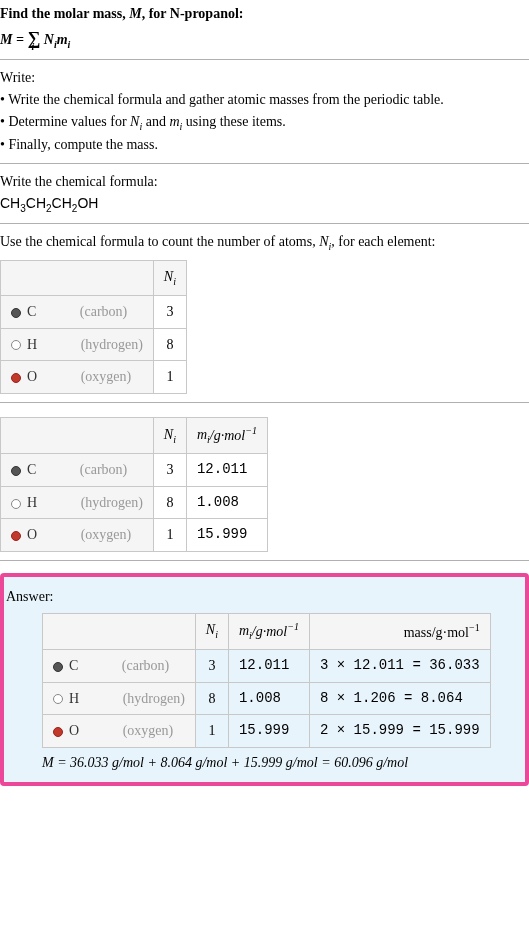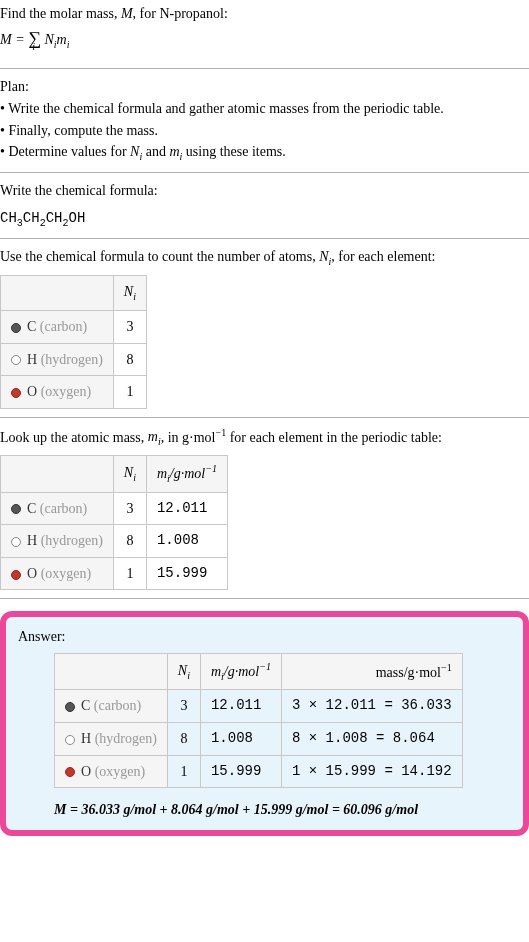--- a/index.html
+++ b/index.html
@@ -17,32 +17,33 @@
       line-height: 1.4;
     }
     .section {
       border-bottom: 1px solid #b0b0b0;
       padding: 8px 0;
     }
     .section:last-child {
       border-bottom: none;
     }
     .intro {
-      padding: 4px 0 17px 0;
+      padding: 4px 0 8px 0;
+      font-weight: bold;
     }
     .formula {
       font-style: italic;
       margin-top: 2px;
     }
     .plan-text {
       margin-top: 2px;
     }
     .chemical-formula {
-      font-family: Liberation Mono, monospace;
-      margin-top: 8px;
+      font-family: Liberation Sans, sans-serif;
+      margin-top: 2px;
     }
     .sub {
       font-size: 10px;
       vertical-align: sub;
     }
     .sup {
       font-size: 10px;
       vertical-align: super;
     }
     table {
@@ -88,39 +89,39 @@
     .dot-o {
       background: #c0392b;
       border: 1px solid #922;
     }
     .elem-sym {
       color: #333;
       font-weight: normal;
     }
     .elem-name {
       color: #999;
+      margin-left: 40px;
     }
     .answer-box {
       background: #e8f4fb;
-      border: 6px solid #ec4899;
-      border-radius: 12px;
-      padding: 10px 12px;
+      border: 4px solid #ec4899;
+      border-radius: 4px;
+      padding: 10px 2px;
       margin-top: 4px;
     }
     .answer-label {
       margin-bottom: 6px;
     }
     .answer-content {
       padding-left: 36px;
     }
     .final-eq {
-      margin-top: 12px;
+      margin-top: 5px;
       font-style: italic;
       font-family: Georgia, serif;
-      font-weight: bold;
     }
     .italic-var {
       font-style: italic;
     }
     .header-cell {
       text-align: right;
       font-style: italic;
     }
     .mass-header {
       text-align: right;
@@ -130,24 +131,24 @@
 <body>
 
 <div class="section intro">
   <div>Find the molar mass, <span class="italic-var">M</span>, for N-propanol:</div>
   <div class="formula">
     <span style="font-style:italic">M</span> = <span style="position:relative; display:inline-block;"><span style="font-size:18px">∑</span><span style="position:absolute; left:4px; top:14px; font-size:10px; font-style:italic">i</span></span> <span style="font-style:italic">N<span class="sub">i</span>m<span class="sub">i</span></span>
   </div>
 </div>
 
 <div class="section">
-  <div>Plan:</div>
+  <div>Write:</div>
   <div class="plan-text">• Write the chemical formula and gather atomic masses from the periodic table.</div>
+  <div class="plan-text">• Determine values for <span class="italic-var">N<span class="sub">i</span></span> and <span class="italic-var">m<span class="sub">i</span></span> using these items.</div>
   <div class="plan-text">• Finally, compute the mass.</div>
-  <div class="plan-text">• Determine values for <span class="italic-var">N<span class="sub">i</span></span> and <span class="italic-var">m<span class="sub">i</span></span> using these items.</div>
 </div>
 
 <div class="section">
   <div>Write the chemical formula:</div>
   <div class="chemical-formula">CH<span class="sub">3</span>CH<span class="sub">2</span>CH<span class="sub">2</span>OH</div>
 </div>
 
 <div class="section">
   <div>Use the chemical formula to count the number of atoms, <span class="italic-var">N<span class="sub">i</span></span>, for each element:</div>
   <table>
@@ -166,21 +167,20 @@
     </tr>
     <tr>
       <td class="element-cell"><span class="dot dot-o"></span><span class="elem-sym">O</span> <span class="elem-name">(oxygen)</span></td>
       <td class="num-cell">1</td>
     </tr>
   </tbody>
     </table>
 </div>
 
 <div class="section">
-  <div>Look up the atomic mass, <span class="italic-var">m<span class="sub">i</span></span>, in g·mol<span class="sup">−1</span> for each element in the periodic table:</div>
   <table>
     <tbody>
         <tr>
       <th></th>
       <th class="header-cell"><span class="italic-var">N<span class="sub">i</span></span></th>
       <th class="header-cell"><span class="italic-var">m<span class="sub">i</span></span>/g·mol<span class="sup">−1</span></th>
     </tr>
     <tr>
       <td class="element-cell"><span class="dot dot-c"></span><span class="elem-sym">C</span> <span class="elem-name">(carbon)</span></td>
       <td class="num-cell">3</td>
@@ -215,26 +215,26 @@
         <tr>
           <td class="element-cell"><span class="dot dot-c"></span><span class="elem-sym">C</span> <span class="elem-name">(carbon)</span></td>
           <td class="num-cell">3</td>
           <td class="val-cell">12.011</td>
           <td class="val-cell">3 × 12.011 = 36.033</td>
         </tr>
         <tr>
           <td class="element-cell"><span class="dot dot-h"></span><span class="elem-sym">H</span> <span class="elem-name">(hydrogen)</span></td>
           <td class="num-cell">8</td>
           <td class="val-cell">1.008</td>
-          <td class="val-cell">8 × 1.008 = 8.064</td>
+          <td class="val-cell">8 × 1.206 = 8.064</td>
         </tr>
         <tr>
           <td class="element-cell"><span class="dot dot-o"></span><span class="elem-sym">O</span> <span class="elem-name">(oxygen)</span></td>
           <td class="num-cell">1</td>
           <td class="val-cell">15.999</td>
-          <td class="val-cell">1 × 15.999 = 14.192</td>
+          <td class="val-cell">2 × 15.999 = 15.999</td>
         </tr>
       </tbody>
         </table>
       <div class="final-eq"><span class="italic-var">M</span> = 36.033 g/mol + 8.064 g/mol + 15.999 g/mol = 60.096 g/mol</div>
     </div>
   </div>
 </div>
 
 </body></html>

